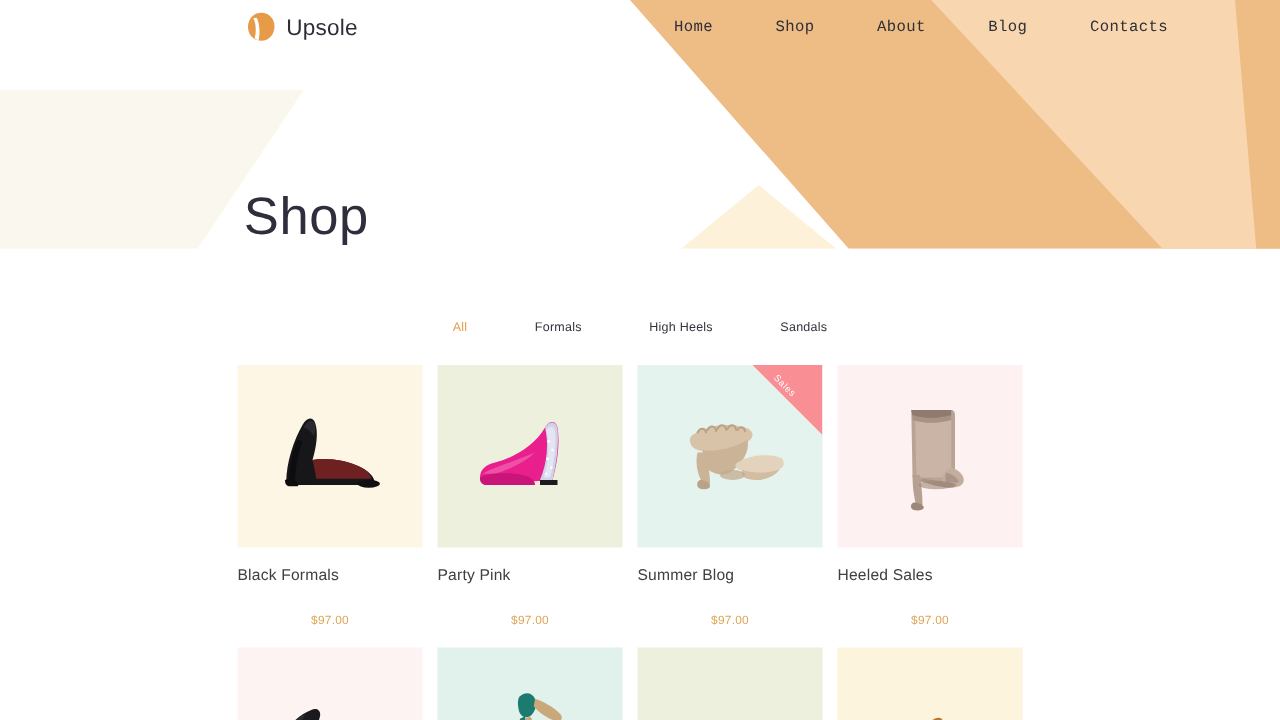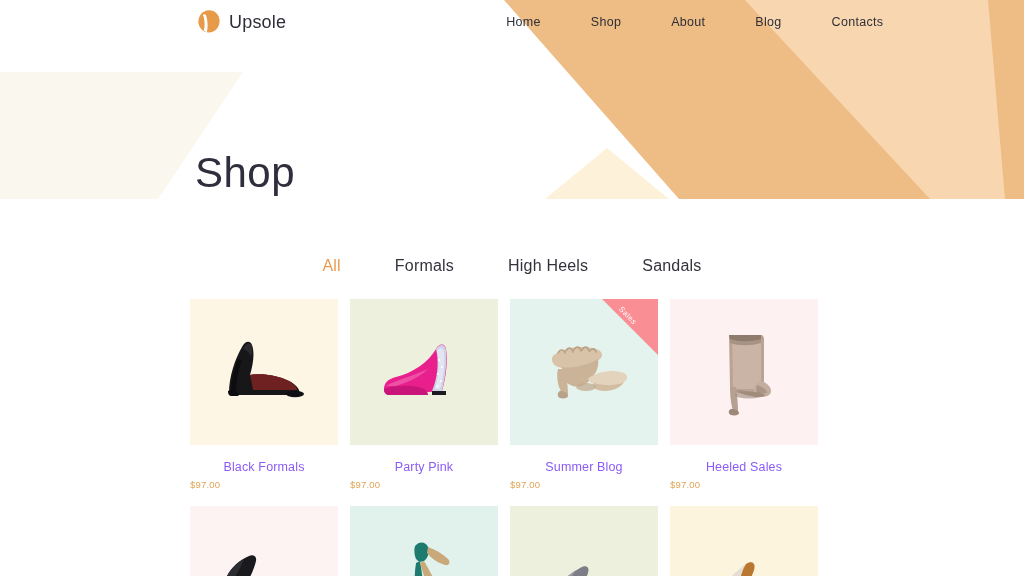--- a/index.html
+++ b/index.html
@@ -36,20 +36,21 @@
   
   .navbar {
     position: absolute;
     top: 0;
     left: 0;
     width: 840px;
     height: 44px;
     display: flex;
     align-items: center;
     z-index: 10;
+    gap: 33px;
   }
 
   .brand {
     display: flex;
     align-items: center;
     gap: 8px;
     margin-left: 197px;
     text-decoration: none;
   }
 
@@ -65,20 +66,21 @@
     letter-spacing: 0.2px;
     font-weight: 400;
   }
 
   .nav-links {
     display: flex;
     align-items: center;
     list-style: none;
     margin-left: 195px;
     gap: 0;
+    font-family: Liberation Mono, monospace;
   }
 
   .nav-links li { display: block; }
 
   .nav-link {
     display: block;
     font-size: 12.5px;
     color: #2f2f38;
     text-decoration: none;
     padding: 0 25px;
@@ -117,21 +119,21 @@
     align-items: center;
     gap: 0;
     margin-top: 58px;
   }
 
   .filter-tab {
     background: none;
     border: none;
     cursor: pointer;
     font-family: "Liberation Sans", sans-serif;
-    font-size: 16px;
+    font-size: 10px;
     color: #33333d;
     padding: 0 27px;
     letter-spacing: 0.2px;
     white-space: nowrap;
   }
 
   .filter-tab.active { color: #e89b4e; }
 
   
   .grid-wrap {
@@ -191,31 +193,31 @@
     width: 56px;
     text-align: center;
     transform: rotate(45deg);
     transform-origin: center;
     color: #ffffff;
     font-size: 7.5px;
     letter-spacing: 0.6px;
   }
 
   .product-name {
-    text-align: center;
     font-size: 12.5px;
-    color: #8b5cf6;
+    color: #404040;
     margin-top: 15px;
     letter-spacing: 0.15px;
   }
 
   .product-price {
+    text-align: center;
     font-size: 9.5px;
     color: #e0a457;
-    margin-top: 5px;
+    margin-top: 24px;
     letter-spacing: 0.2px;
   }
 </style>
 </head>
 <body>
 
 <header class="hero">
 
   <svg class="hero-shape" viewBox="0 0 1024 199" preserveAspectRatio="none">
 

